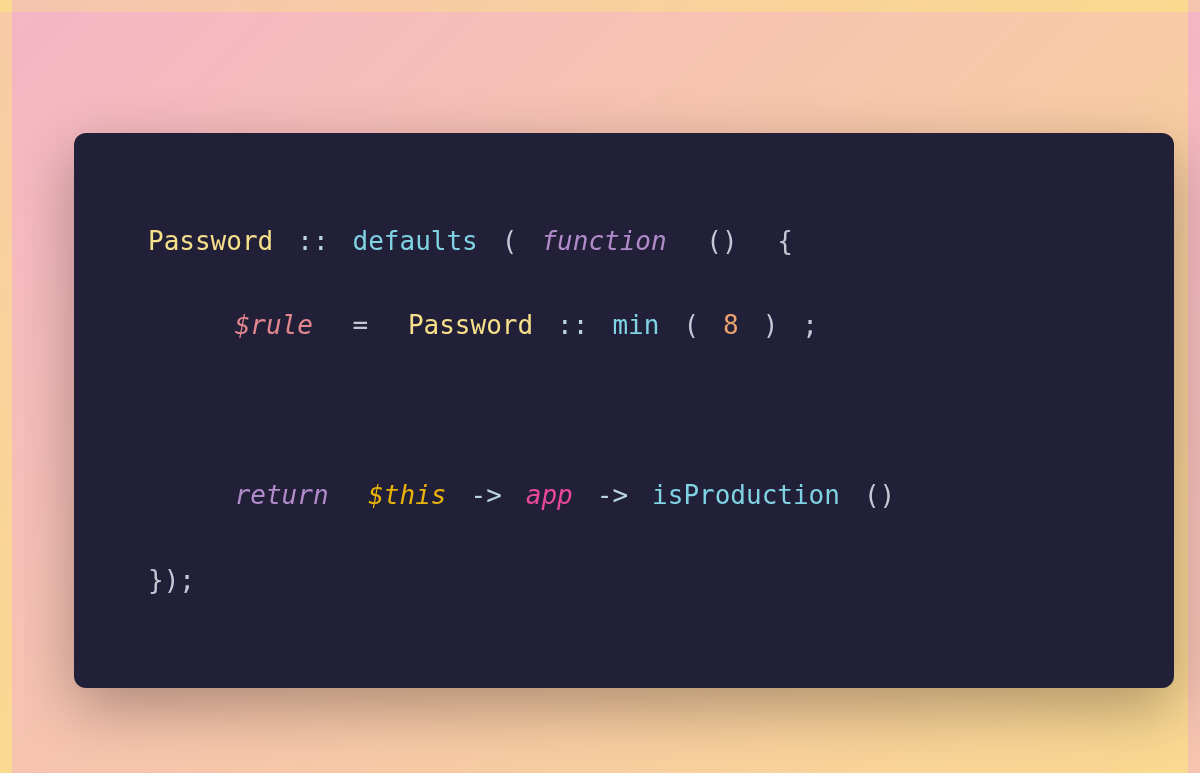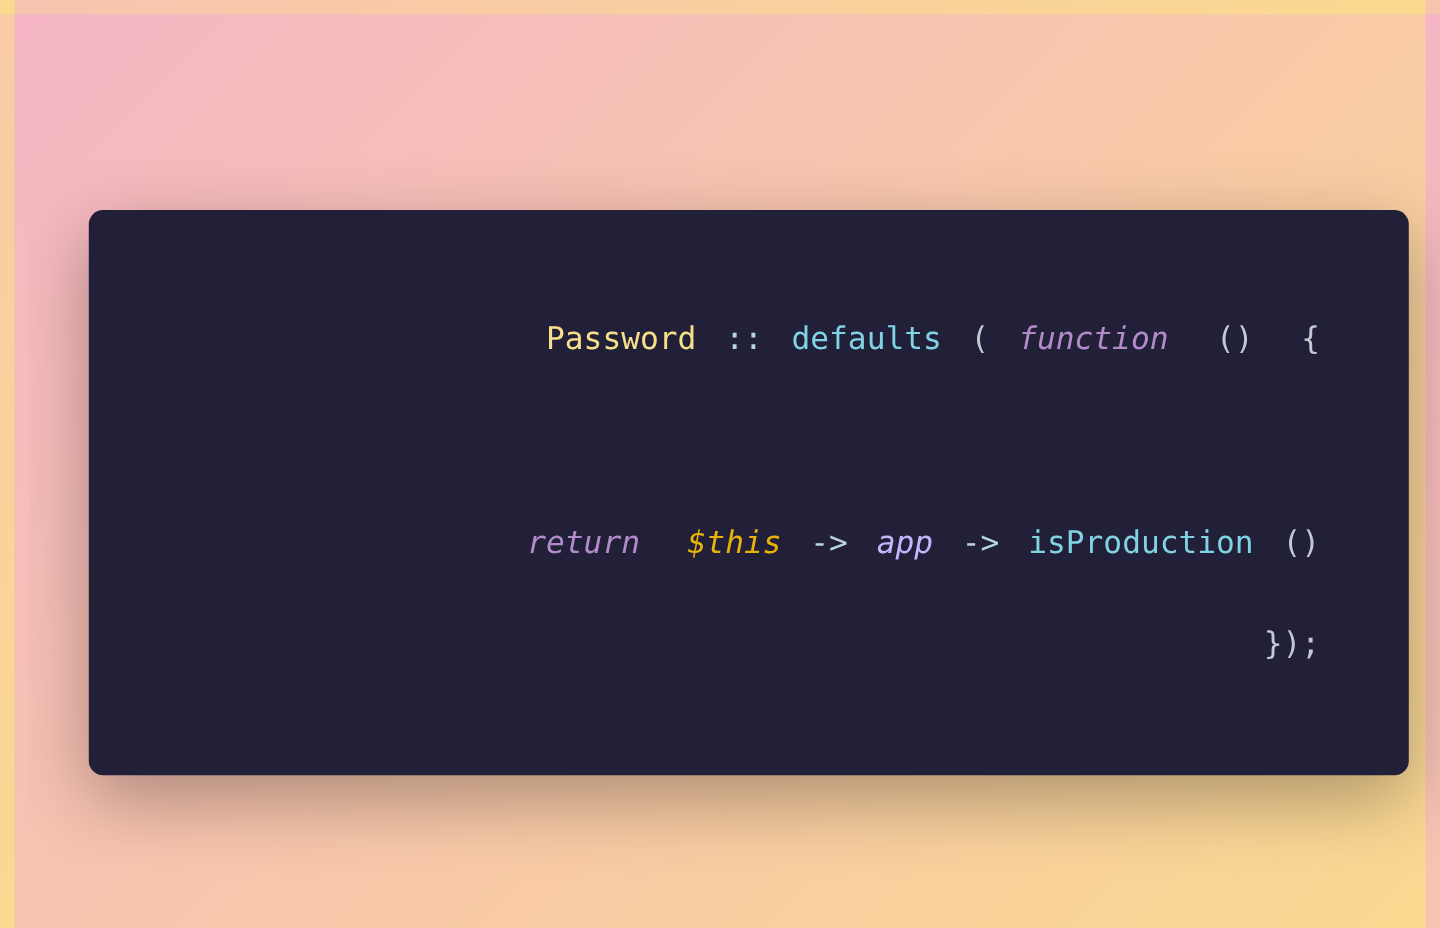--- a/index.html
+++ b/index.html
@@ -1,19 +1,18 @@
 <!DOCTYPE html>
 <html><head>
   <meta charset="utf-8">
   <style>
     * {
       margin: 12px;
       padding: 0;
       box-sizing: border-box;
-      text-align: right;
     }
     body {
       width: 1200px;
       height: 773px;
       background: linear-gradient(135deg, #f5b5c5 0%, #fada8f 100%);
       display: flex;
       align-items: center;
       justify-content: center;
       font-family: 'Menlo', 'Monaco', 'Consolas', monospace;
     }
@@ -32,24 +31,25 @@
     }
     .tok-class { color: #f7e08a; }
     .tok-op { color: #b8d5e0; }
     .tok-fn { color: #7fd3e3; }
     .tok-kw { color: #b18bc9; font-style: italic; }
     .tok-punct { color: #c5c8d4; }
     .tok-var { color: #e3878f; font-style: italic; }
     .tok-plain { color: #c5c8d4; }
     .tok-num { color: #e9a16e; }
     .tok-this { color: #eab308; font-style: italic; }
-    .tok-prop { color: #c4b5fd; font-style: italic; }
+    .tok-prop { color: #ec4899; font-style: italic; }
     .tok-tern { color: #b8d5e0; }
   </style>
 </head>
 <body>
 
 <div class="code-card">
   <div class="code-line"><span class="tok-class">Password</span><span class="tok-op">::</span><span class="tok-fn">defaults</span><span class="tok-punct">(</span><span class="tok-kw">function </span><span class="tok-punct">()</span><span class="tok-punct"> {</span></div>
+  <div class="code-line"><span>    </span><span class="tok-var">$rule</span><span class="tok-plain"> = </span><span class="tok-class">Password</span><span class="tok-op">::</span><span class="tok-fn">min</span><span class="tok-punct">(</span><span class="tok-num">8</span><span class="tok-punct">)</span><span class="tok-punct">;</span></div>
   <div class="code-line">&nbsp;</div>
   <div class="code-line"><span>    </span><span class="tok-kw">return </span><span class="tok-this">$this</span><span class="tok-op">-&gt;</span><span class="tok-prop">app</span><span class="tok-op">-&gt;</span><span class="tok-fn">isProduction</span><span class="tok-punct">()</span></div>
   <div class="code-line"><span class="tok-punct">});</span></div>
 </div>
 
 </body></html>

